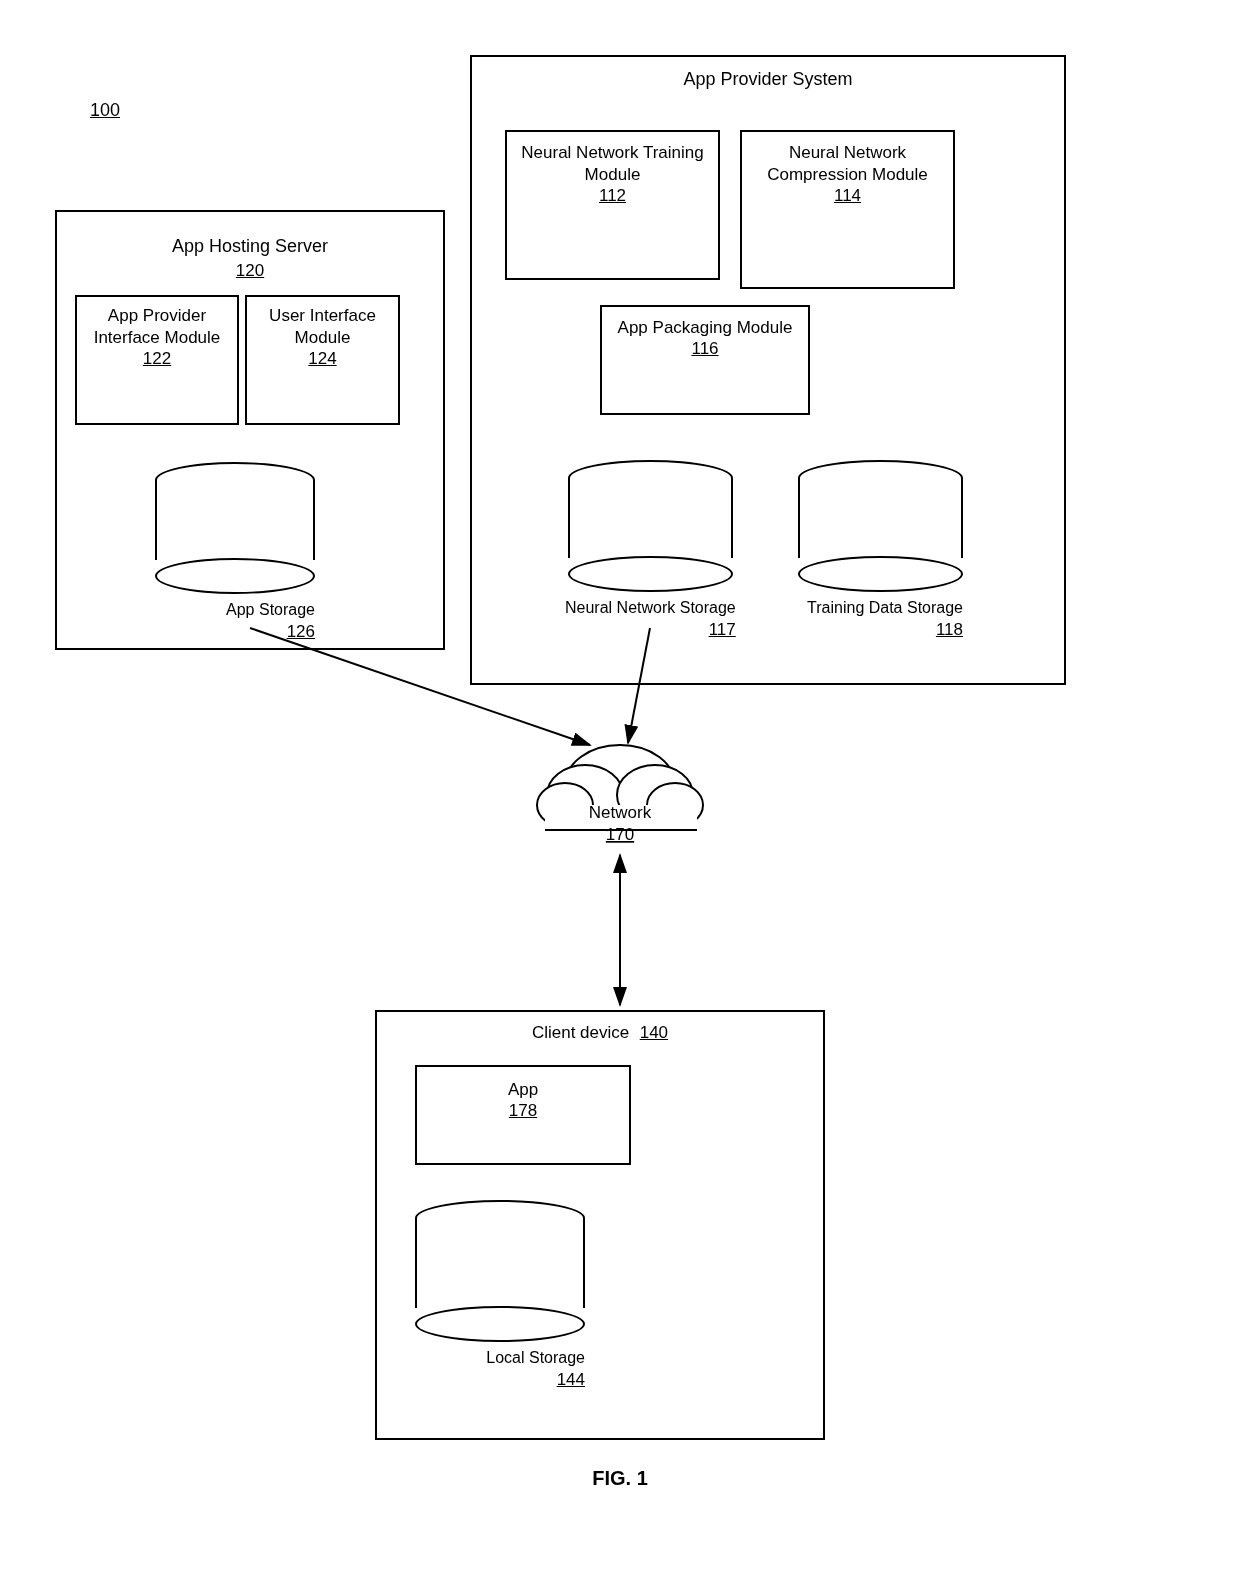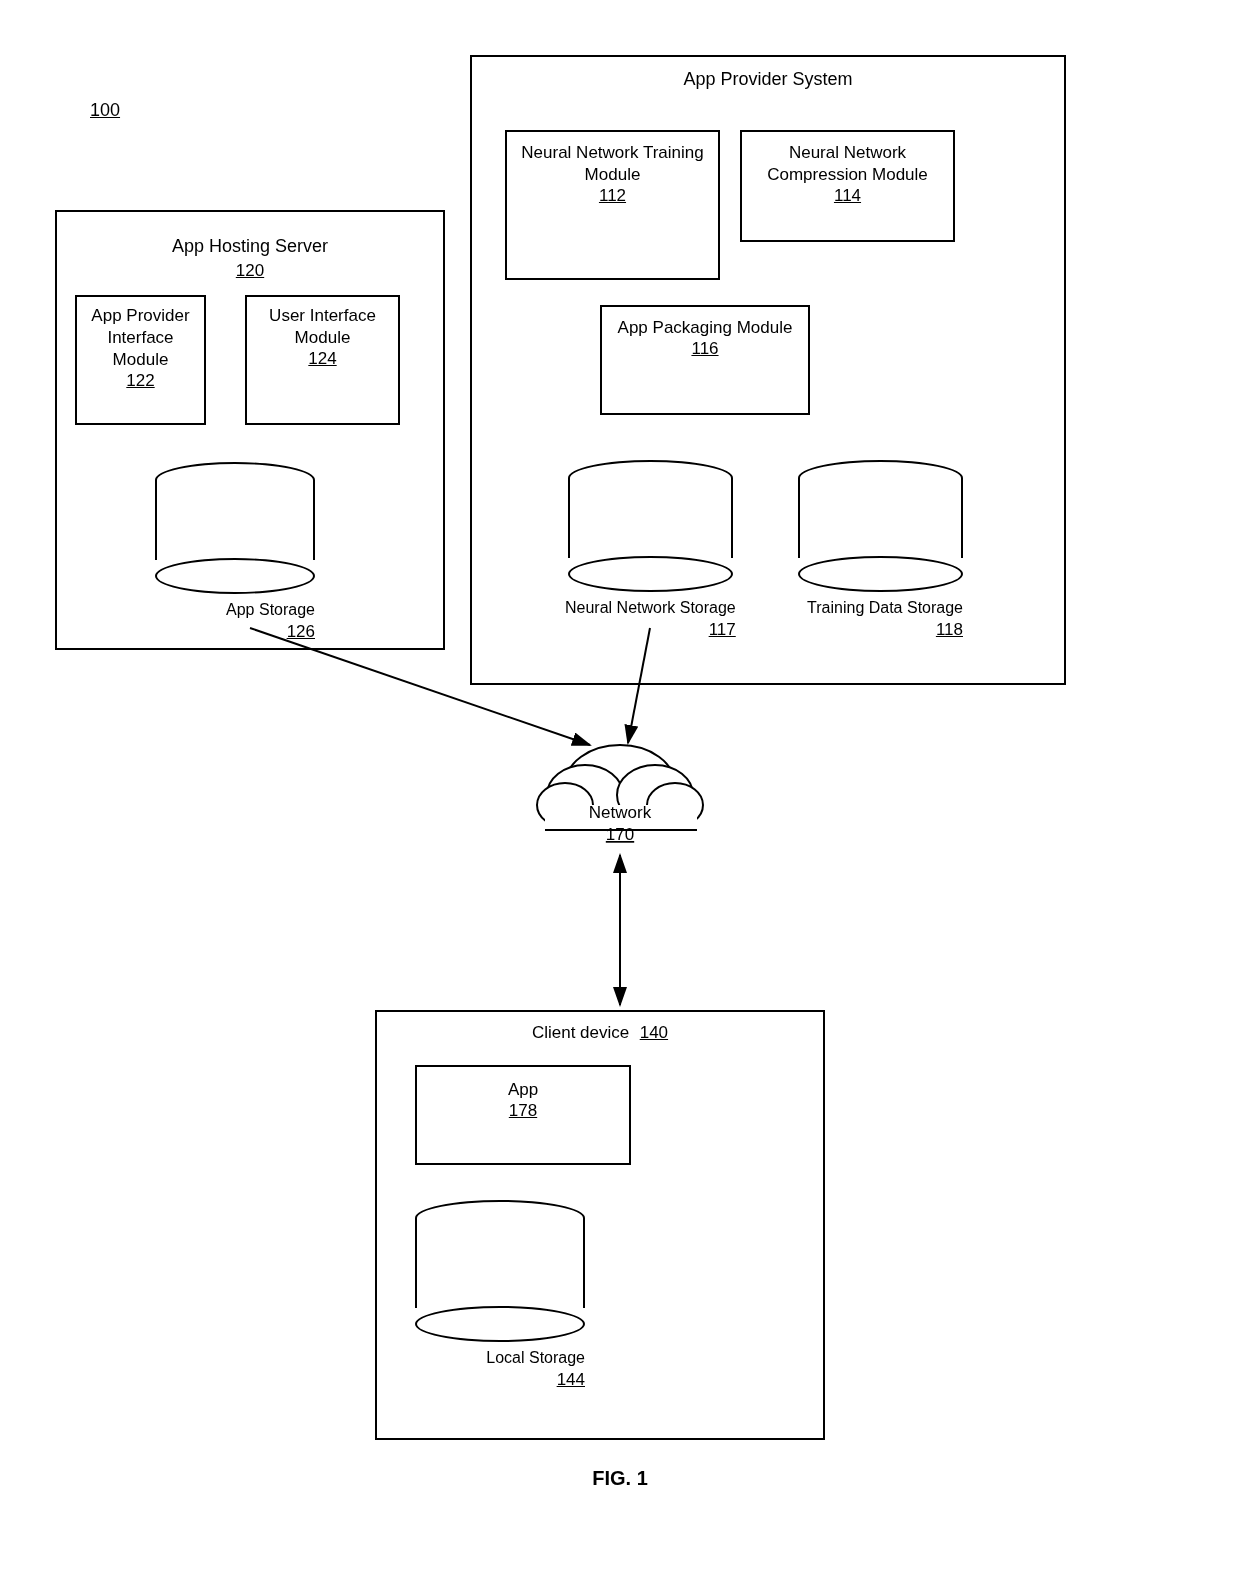--- a/index.html
+++ b/index.html
@@ -58,28 +58,28 @@
       top: 130px;
       width: 215px;
       height: 150px;
     }
 
     
     #nn-compression {
       left: 740px;
       top: 130px;
       width: 215px;
-      height: 112px;
+      height: 159px;
     }
 
     
     #app-provider-interface {
       left: 75px;
       top: 295px;
-      width: 131px;
+      width: 164px;
       height: 130px;
     }
 
     
     #user-interface-module {
       left: 245px;
       top: 295px;
       width: 155px;
       height: 130px;
     }

